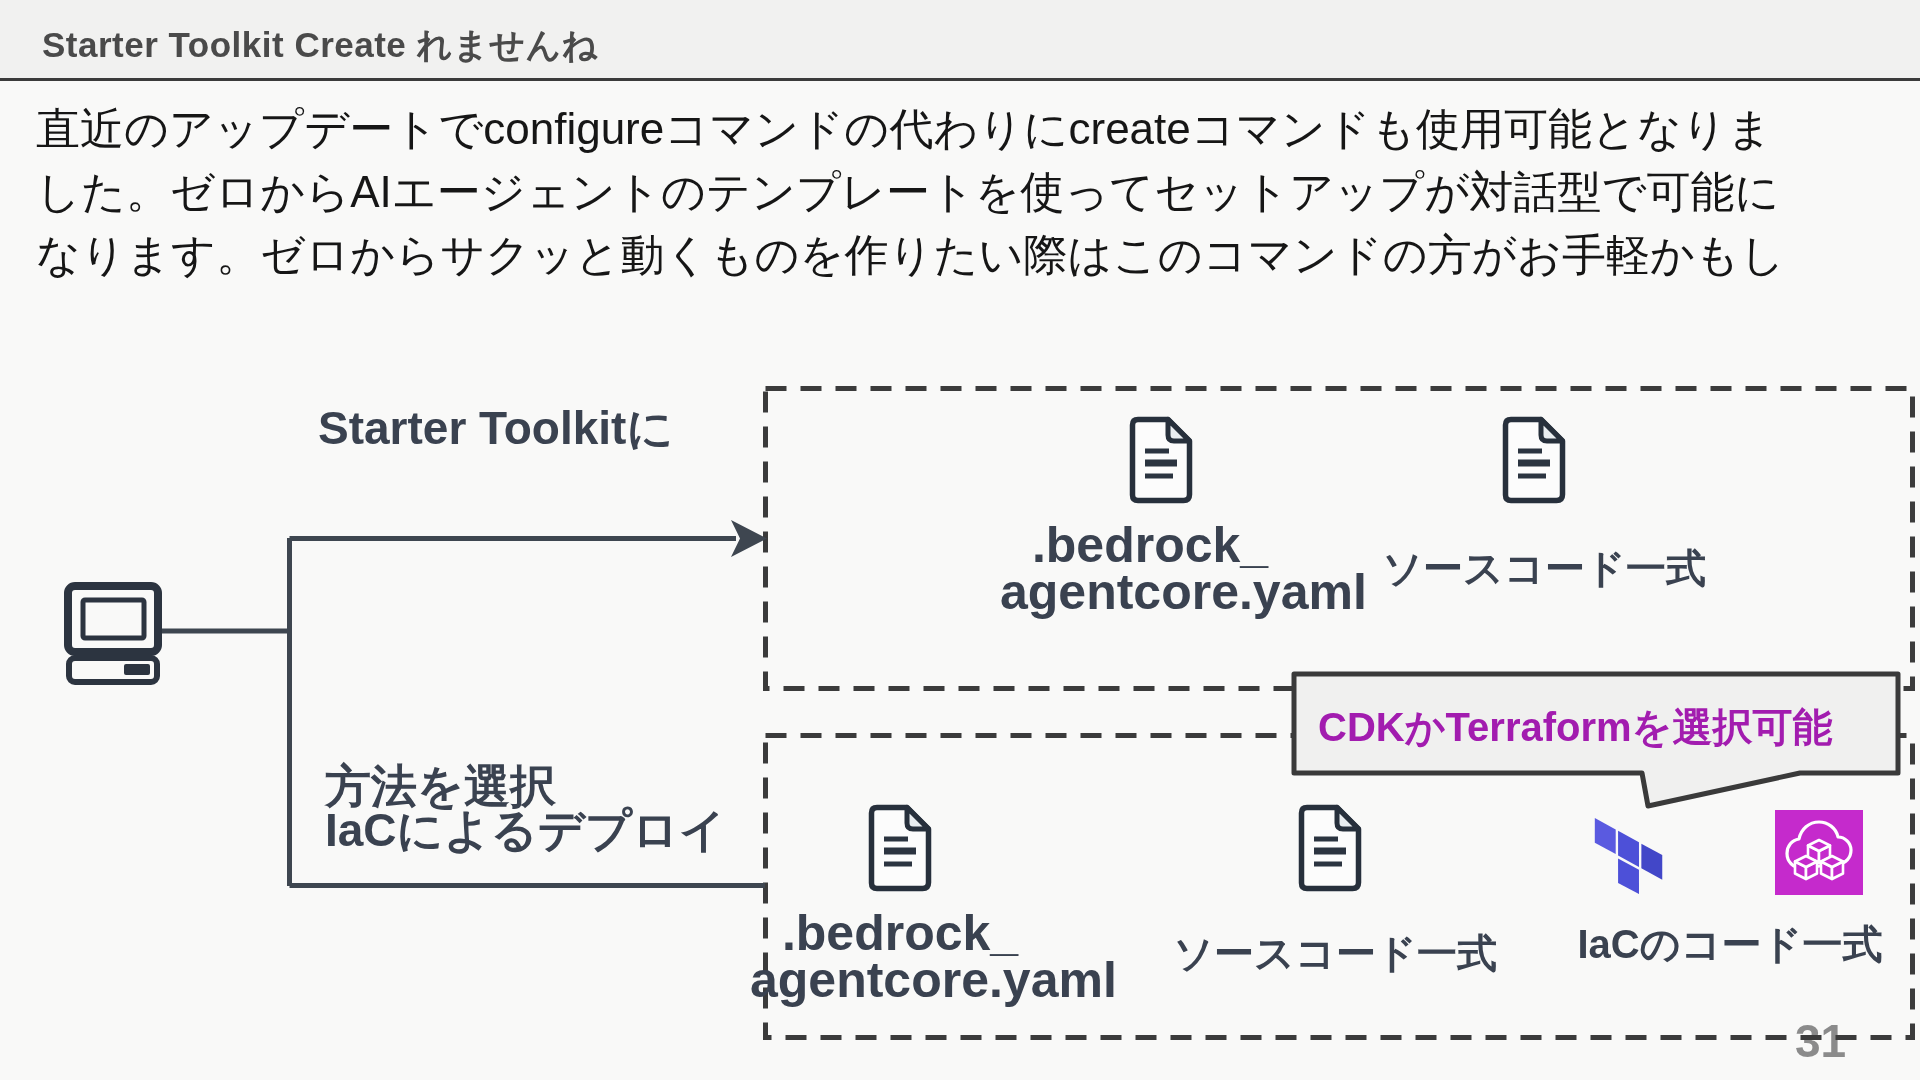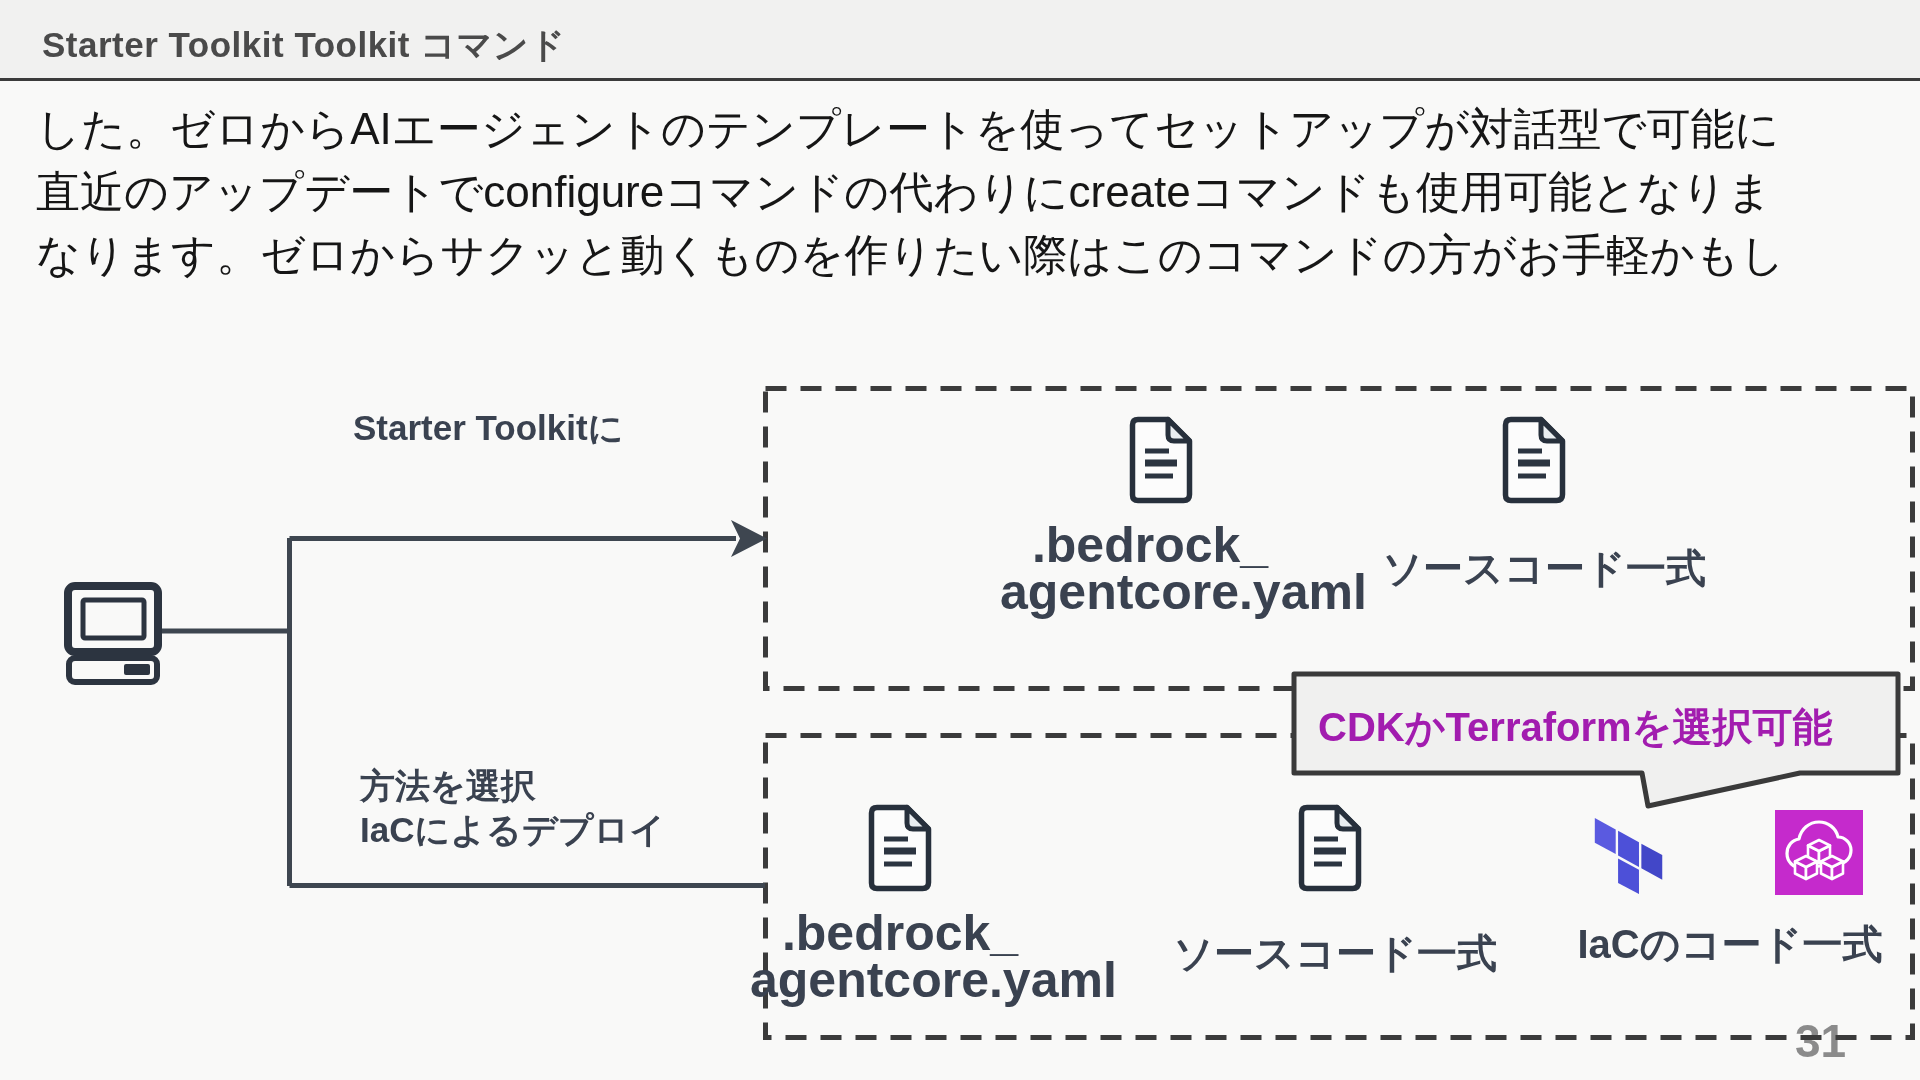--- a/index.html
+++ b/index.html
@@ -16,23 +16,22 @@
   }
   #title{
     left:42px; top:22px; font-size:35px; font-weight:700;
     color:#4a4a4a; letter-spacing:0.5px; white-space:nowrap;
   }
   #body-text{
     left:36px; top:97px; width:1880px;
     font-size:44px; line-height:63px; color:#161616;
   }
   .branch-label{
-    font-size:35px; line-height:44px; font-weight:700; color:#3a4250;
+    font-size:46px; line-height:44px; font-weight:700; color:#3a4250;
     white-space:nowrap;
-    margin-left:35px;
   }
   #branch-top-label{ left:318px; top:406px; }
   #branch-bottom-label{ left:325px; top:764px; }
   .item-label{
     font-weight:700; color:#3a4250; text-align:center; line-height:47px;
   }
   .fs38{ font-size:50px; }
   .fs40{ font-size:40px; }
   #callout-text{
     left:1318px; top:700px; width:570px;
@@ -58,26 +57,26 @@
         <path d="M9,3.5 H39 L60.5,25 V78.5 q0,6 -6,6 H9 q-5.5,0 -5.5,-5.5 V9 q0,-5.5 5.5,-5.5 Z" fill="#fcfcfc" stroke="#27303c" stroke-width="5.5" stroke-linejoin="round"></path>
         <path d="M39,3.5 V19 q0,6 6,6 H60.5 Z" fill="#e9edf0" stroke="#27303c" stroke-width="5" stroke-linejoin="round"></path>
         <line x1="16" y1="35" x2="40" y2="35" stroke="#2b3440" stroke-width="5"></line>
         <line x1="16" y1="47" x2="48" y2="47" stroke="#2b3440" stroke-width="7"></line>
         <line x1="16" y1="60" x2="44" y2="60" stroke="#2b3440" stroke-width="5"></line>
       </symbol>
     </defs>
   </svg>
 
   <div id="header" class="abs">
-    <div id="title" class="abs">Starter Toolkit Toolkit コマンド</div>
+    <div id="title" class="abs">Starter Toolkit Create れませんね</div>
   </div>
 
   <div id="body-text" class="abs content">
+    <div>直近のアップデートでconfigureコマンドの代わりにcreateコマンドも使用可能となりま</div>
     <div>した。ゼロからAIエージェントのテンプレートを使ってセットアップが対話型で可能に</div>
-    <div>直近のアップデートでconfigureコマンドの代わりにcreateコマンドも使用可能となりま</div>
     <div>なります。ゼロからサクッと動くものを作りたい際はこのコマンドの方がお手軽かもし</div>
   </div>
 
   <svg id="underlay" class="abs" width="1920" height="1080" viewBox="0 0 1920 1080">
 
     <rect x="765.5" y="388.5" width="1147" height="300" fill="none" stroke="#3b3b3b" stroke-width="5" stroke-dasharray="21 14"></rect>
     <rect x="765.5" y="735.5" width="1147" height="302" fill="none" stroke="#3b3b3b" stroke-width="5" stroke-dasharray="21 14"></rect>
 
     <path d="M160,631 H292 M289.5,538 V886 M289.5,538.5 H736 M289.5,885.5 H765" fill="none" stroke="#3e4650" stroke-width="5"></path>
     <path d="M731,520 L767,538.5 L731,557 L740,538.5 Z" fill="#3e4650"></path>

